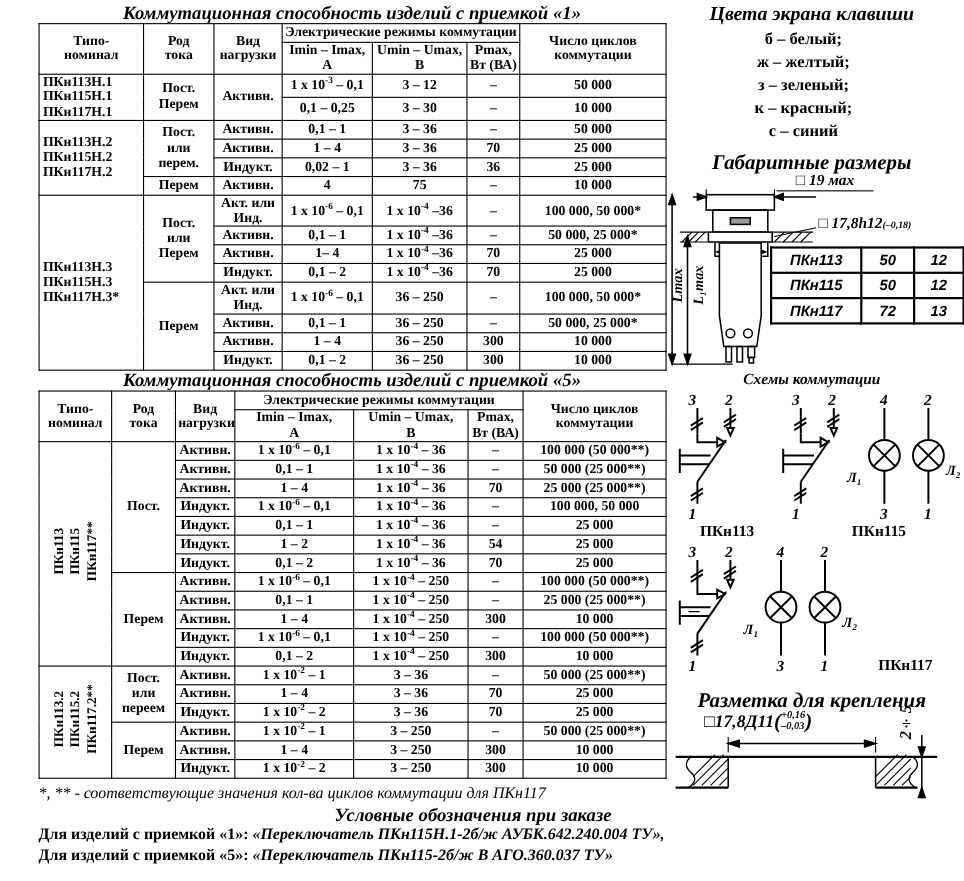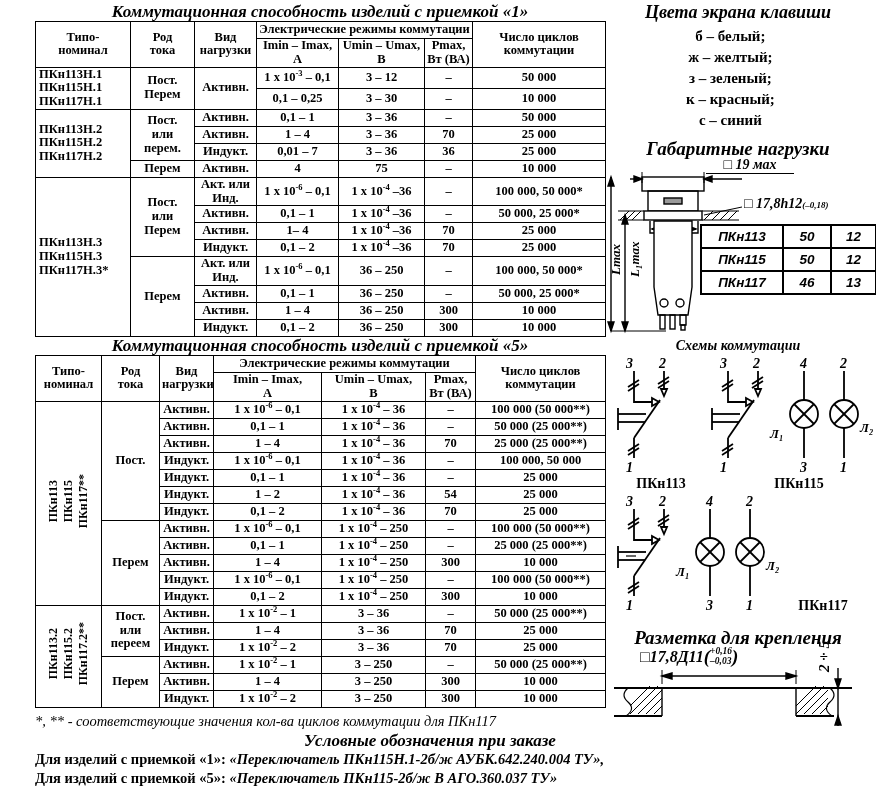--- a/index.html
+++ b/index.html
@@ -86,21 +86,21 @@
       </tr>
       <tr>
         <td>Активн.</td>
         <td>1 – 4</td>
         <td>3 – 36</td>
         <td>70</td>
         <td>25 000</td>
       </tr>
       <tr>
         <td>Индукт.</td>
-        <td>0,01 – 7</td>
+        <td>0,02 – 1</td>
         <td>3 – 36</td>
         <td>36</td>
         <td>25 000</td>
       </tr>
       <tr>
         <td>Перем</td>
         <td>Активн.</td>
         <td>4</td>
         <td>75</td>
         <td>–</td>
@@ -345,21 +345,21 @@
 
   <div class="abs ttl" style="left:0;top:2px;width:264px;font-size:18px;">Цвета экрана клавиши</div>
   <div class="abs" style="left:80px;top:26px;text-align:center;">
     <div class="colitem">б – белый;</div>
     <div class="colitem">ж – желтый;</div>
     <div class="colitem">з – зеленый;</div>
     <div class="colitem">к – красный;</div>
     <div class="colitem">с – синий</div>
   </div>
 
-  <div class="abs ttl" style="left:0;top:138px;width:264px;font-size:19px;">Габаритные нагрузки</div>
+  <div class="abs ttl" style="left:0;top:138px;width:264px;font-size:19px;">Габаритные размеры</div>
 
   <svg class="abs" style="left:0;top:155px;" width="136" height="182" viewBox="0 0 136 182">
     <g stroke="#000" stroke-width="1.4" fill="none">
 
       <line x1="5" y1="22" x2="5" y2="176"></line>
       <polygon points="5,22 2,31 8,31" fill="#000"></polygon>
       <polygon points="5,176 2,167 8,167" fill="#000"></polygon>
       <line x1="5" y1="176" x2="60" y2="176" stroke-width="1"></line>
 
       <line x1="19" y1="60" x2="19" y2="176"></line>
@@ -433,21 +433,21 @@
           <td>50</td>
           <td>12</td>
         </tr>
         <tr>
           <td>ПКн115</td>
           <td>50</td>
           <td>12</td>
         </tr>
         <tr>
           <td>ПКн117</td>
-          <td>46</td>
+          <td>72</td>
           <td>13</td>
         </tr>
       </tbody>
     </table>
 
   <div class="abs ttl" style="left:0;top:338px;width:264px;font-size:14px;">Схемы коммутации</div>
 
   <svg class="abs" style="left:6px;top:356px;" width="95" height="118" viewBox="0 0 95 118">
     <g stroke="#000" stroke-width="1.8" fill="none">
       <line x1="22" y1="15" x2="22" y2="38"></line>

